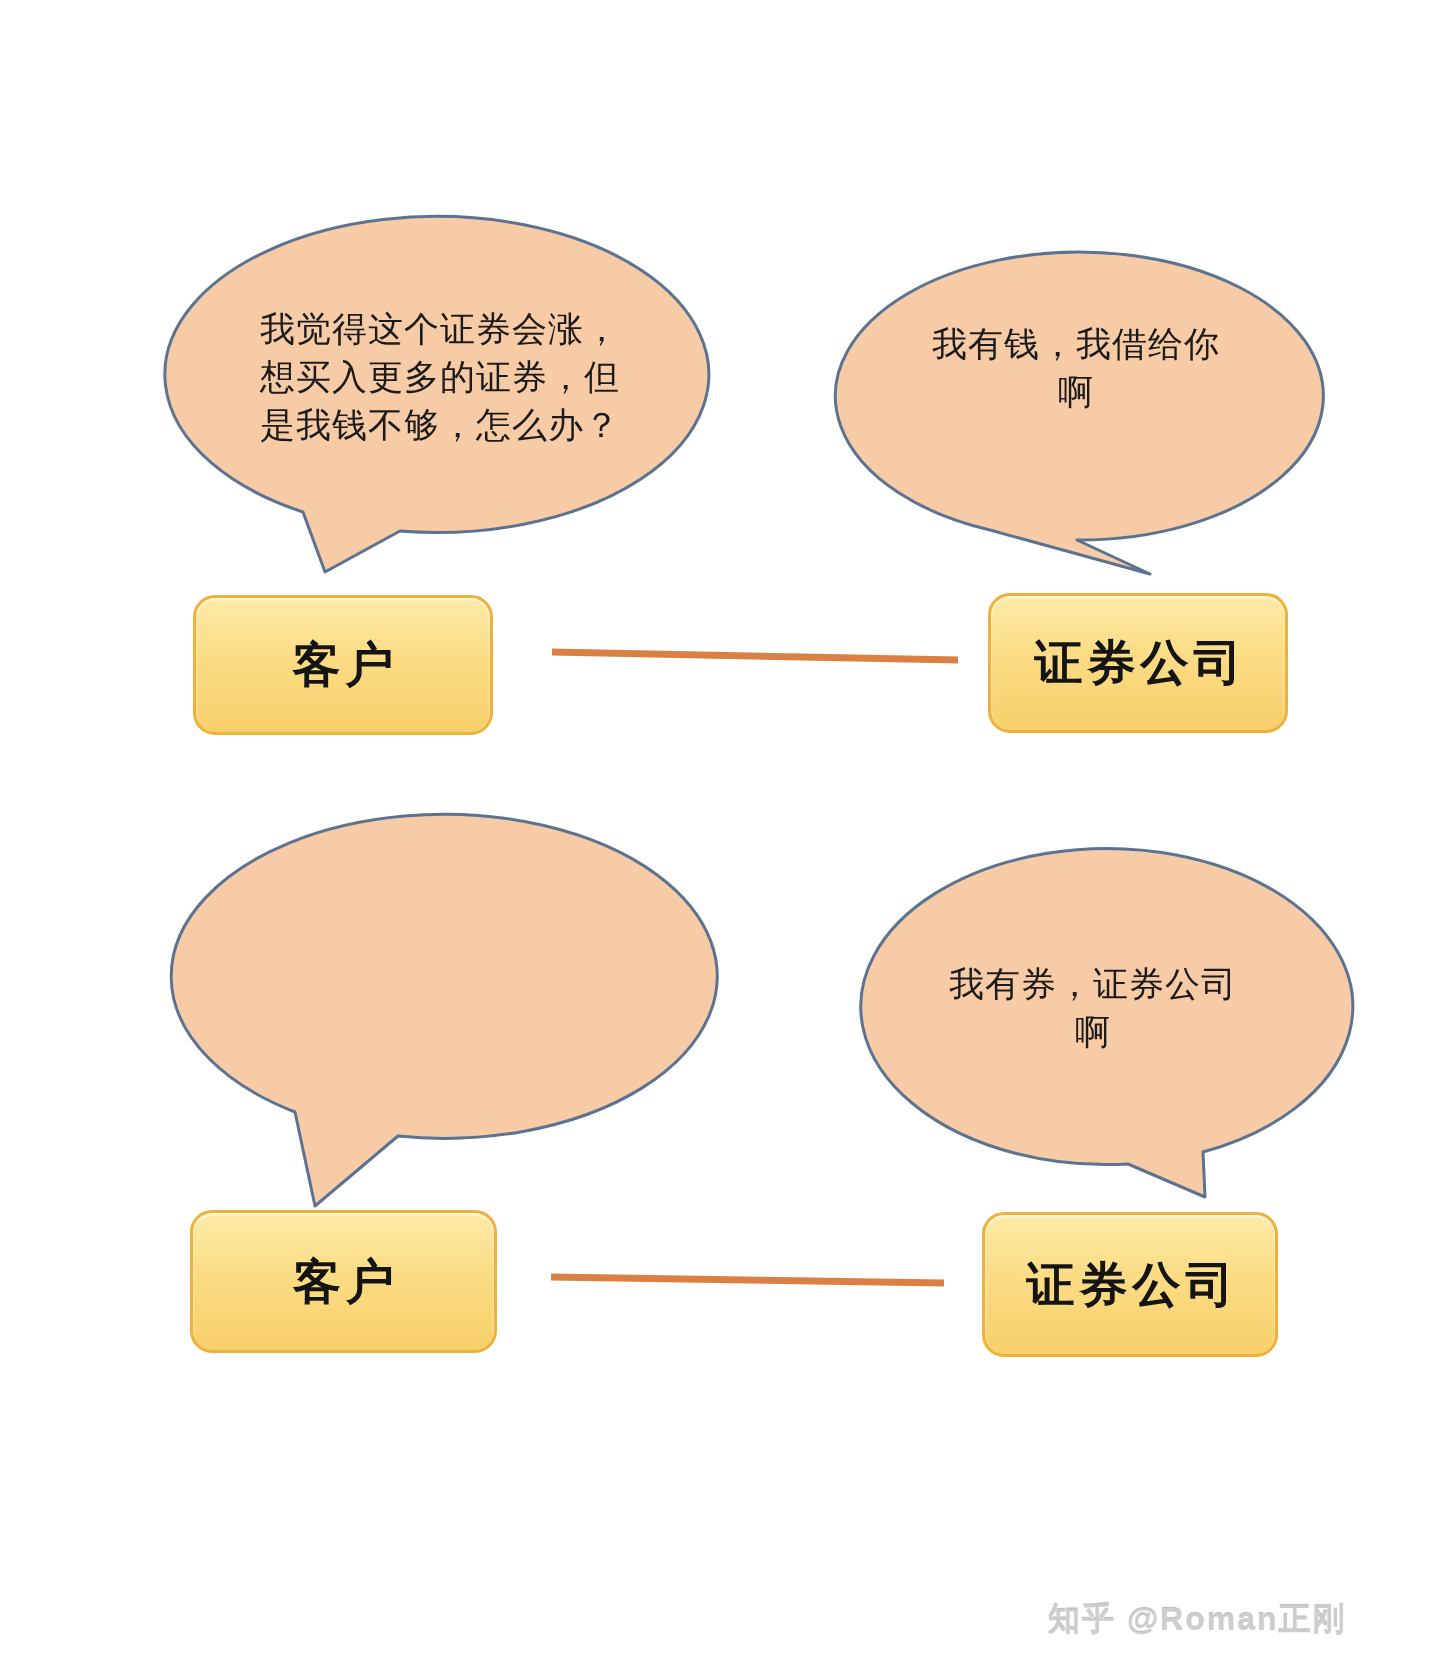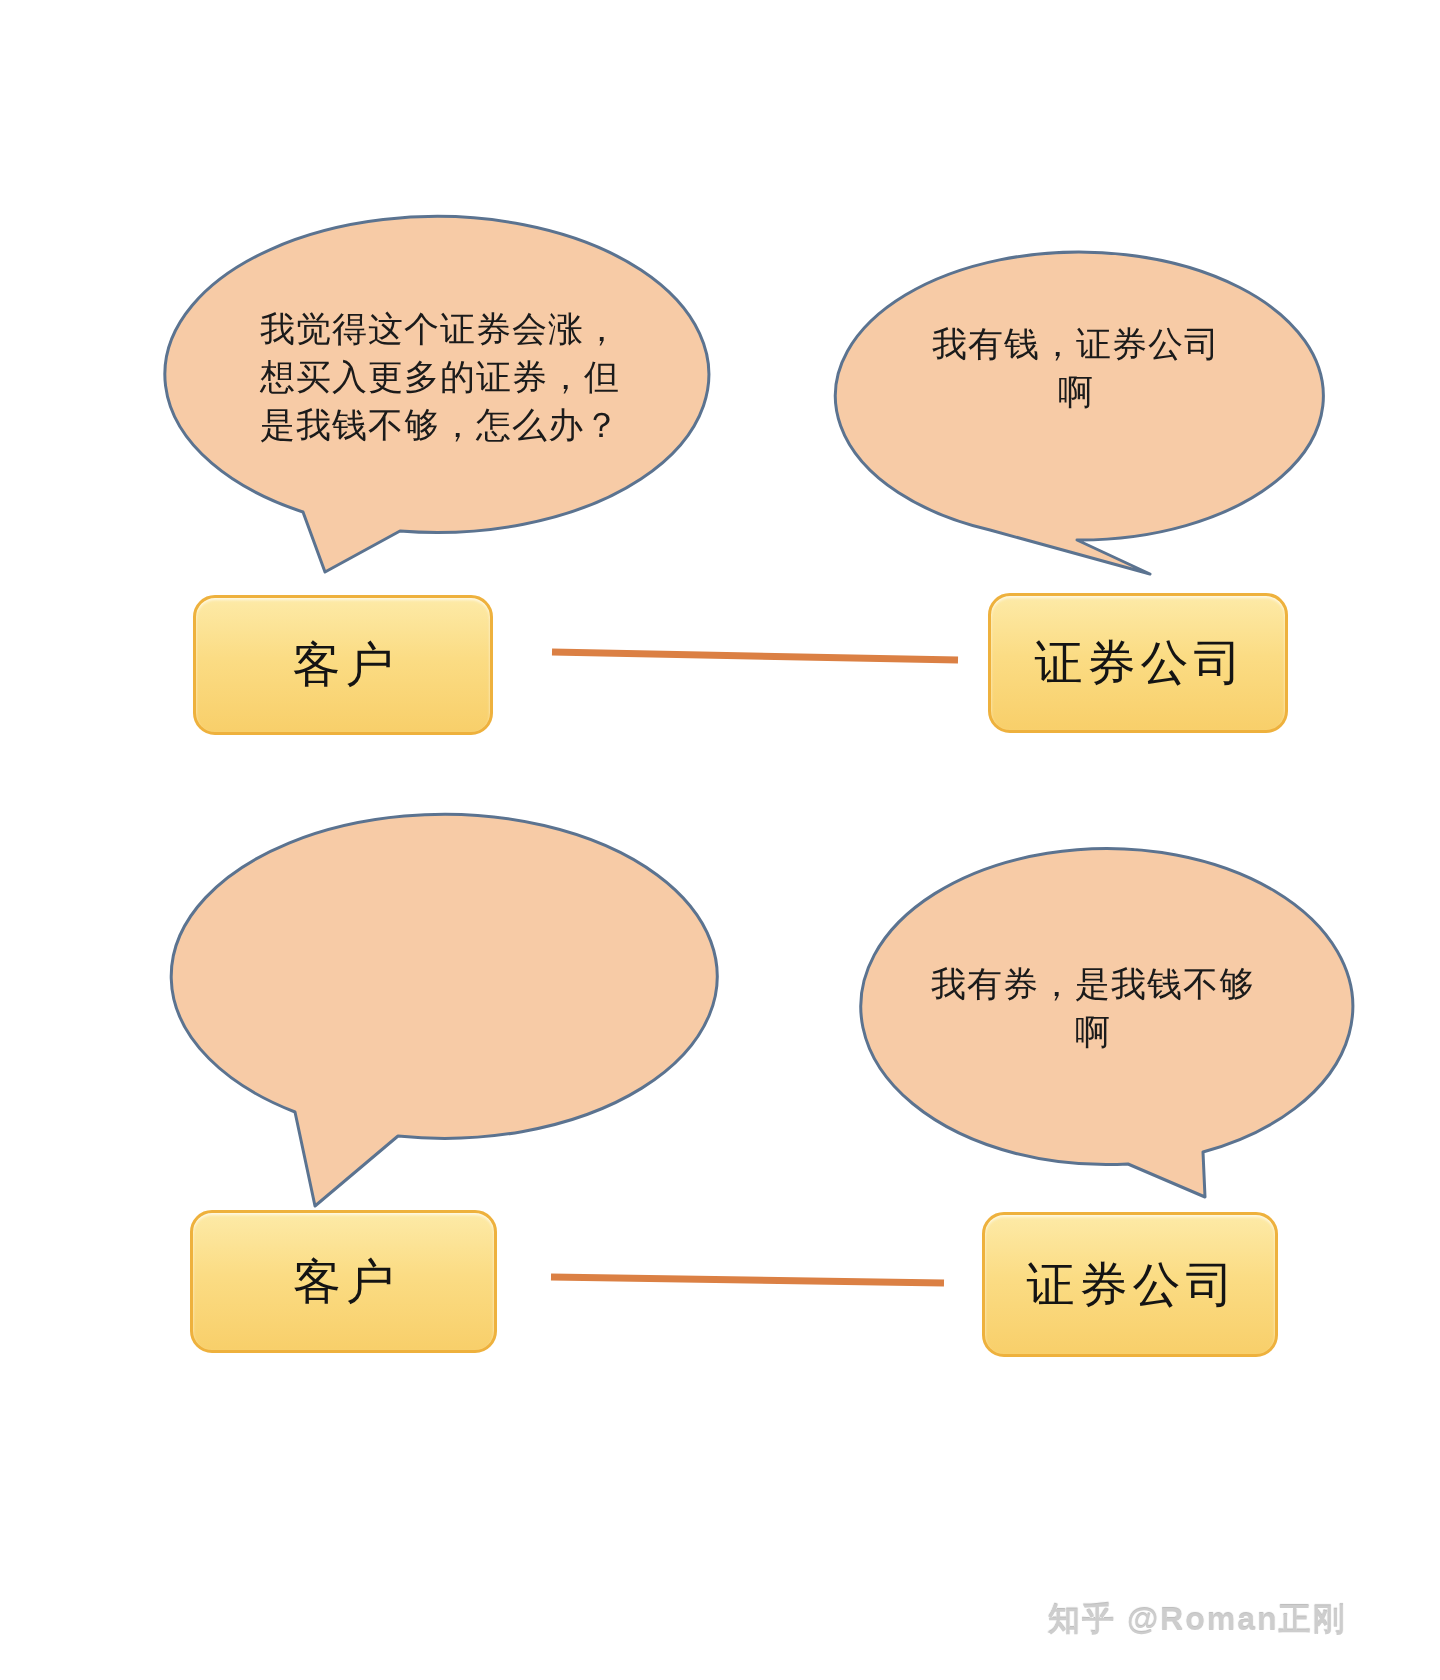--- a/index.html
+++ b/index.html
@@ -20,21 +20,21 @@
   .entity-box{
     position:absolute;z-index:2;
     box-sizing:border-box;
     border:3px solid #eeb13d;
     border-radius:22px;
     background:linear-gradient(180deg,#fdeaa7 0%,#fbdc84 45%,#f8cf6a 100%);
     display:flex;align-items:center;justify-content:center;
     box-shadow:inset 0 2px 3px rgba(255,255,255,0.7);
   }
   .entity-box .label{
-    font-size:48px;font-weight:400;color:#141414;
+    font-size:48px;font-weight:700;color:#141414;
     letter-spacing:5px;text-indent:5px;
   }
   .watermark{
     position:absolute;z-index:3;
     font-family:"Liberation Sans","DejaVu Sans",sans-serif;
     font-size:32px;font-weight:700;
     color:#cbcbcb;
     text-shadow:0 1px 0 #ffffff,0 -1px 1px #b5b5b5;
     letter-spacing:2px;
     opacity:0.95;
@@ -56,33 +56,33 @@
     <path d="M 1128 1164 A 246 158 0 1 1 1203 1152 L 1205 1197 Z" fill="#f7cba6" stroke="#5b7390" stroke-width="3" stroke-linejoin="round"></path>
 
     <line x1="552" y1="652" x2="958" y2="660" stroke="#db8044" stroke-width="7"></line>
     <line x1="551" y1="1277" x2="944" y2="1283" stroke="#db8044" stroke-width="7"></line>
   </svg>
 
   <div class="bubble-text" style="left:170px;top:306px;width:540px;">我觉得这个证券会涨，
 想买入更多的证券，但
 是我钱不够，怎么办？</div>
 
-  <div class="bubble-text" style="left:856px;top:321px;width:440px;">我有钱，证券公司
+  <div class="bubble-text" style="left:856px;top:321px;width:440px;">我有钱，我借给你
 啊</div>
 
   <div class="entity-box" style="left:193px;top:595px;width:300px;height:140px;">
     <span class="label">客户</span>
   </div>
 
   <div class="entity-box" style="left:988px;top:593px;width:300px;height:140px;">
     <span class="label">证券公司</span>
   </div>
 
 
-  <div class="bubble-text" style="left:873px;top:961px;width:440px;">我有券，是我钱不够
+  <div class="bubble-text" style="left:873px;top:961px;width:440px;">我有券，证券公司
 啊</div>
 
   <div class="entity-box" style="left:190px;top:1210px;width:307px;height:143px;">
     <span class="label">客户</span>
   </div>
 
   <div class="entity-box" style="left:982px;top:1212px;width:296px;height:145px;">
     <span class="label">证券公司</span>
   </div>
 

